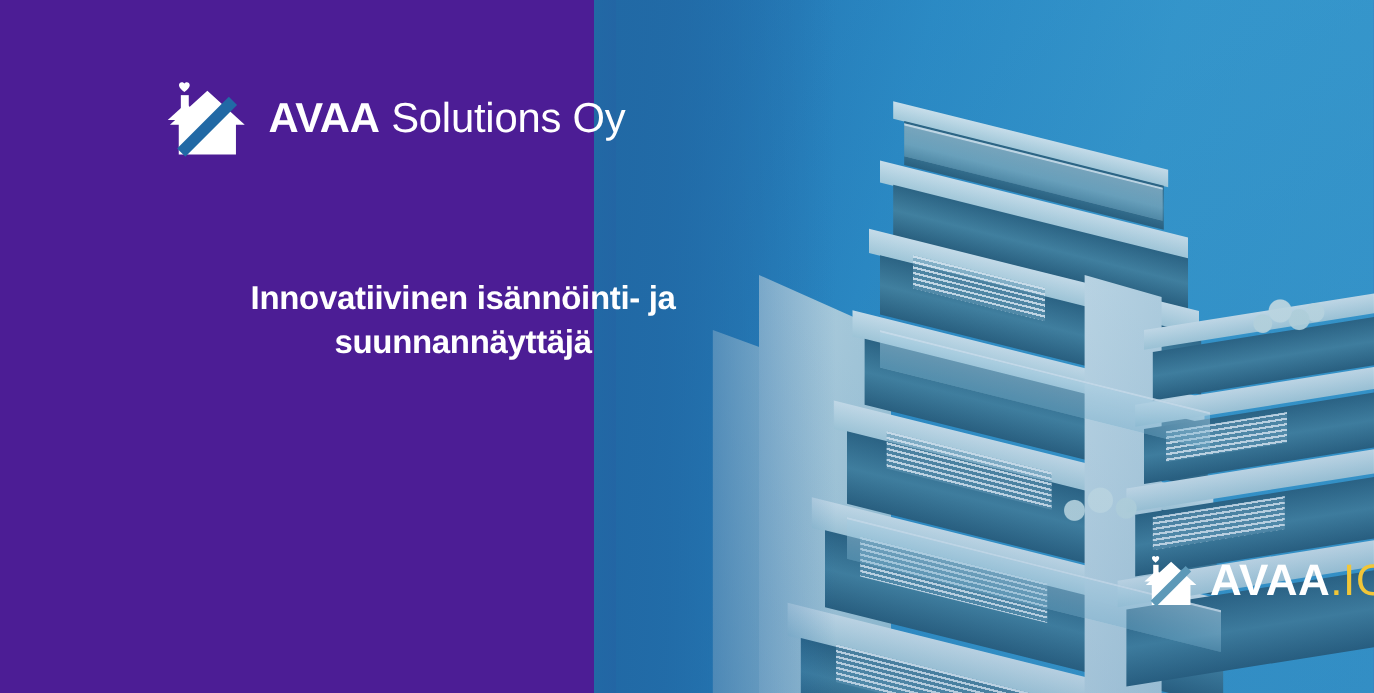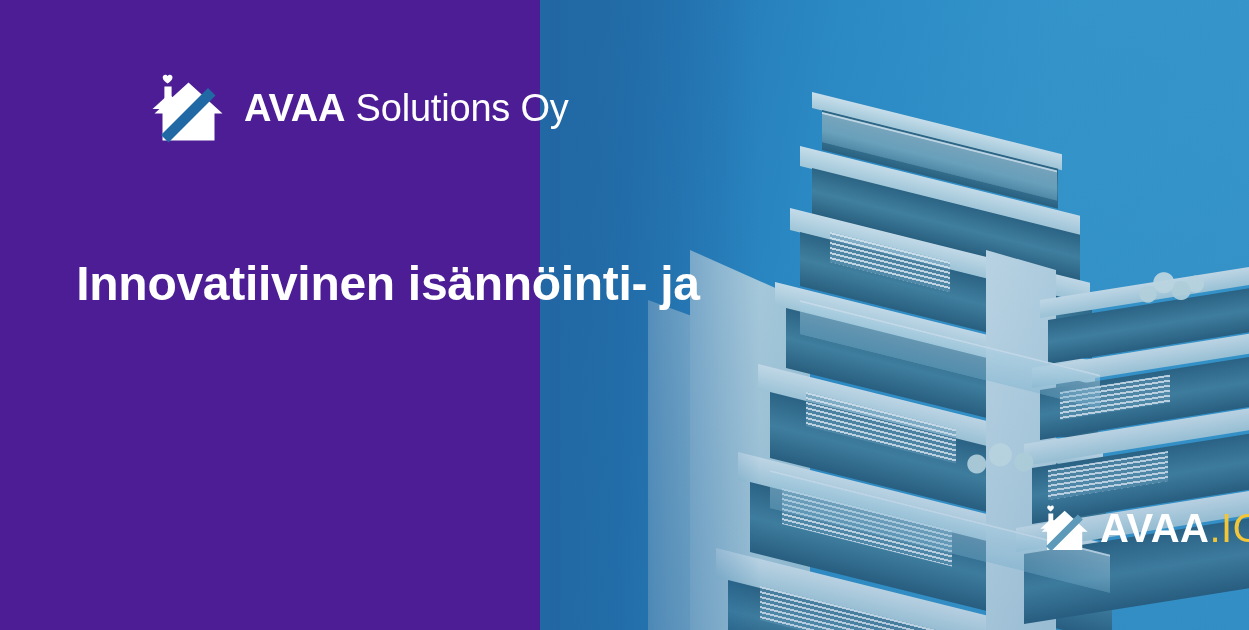--- a/index.html
+++ b/index.html
@@ -165,24 +165,24 @@
   .brand-mark { width:74px; height:72px; display:block; }
   .brand-text {
     font-size:38px; line-height:1; color:#ffffff;
     letter-spacing:-0.2px; white-space:nowrap;
   }
   .brand-text .bold { font-weight:700; }
   .brand-text .light { font-weight:400; }
 
   .headline {
     position:absolute;
-    left:43px; top:252px; width:690px;
+    left:76px; top:252px; width:690px;
     text-align:center;
     color:#ffffff;
-    font-size:48px;
+    font-size:30px;
     font-weight:700;
     line-height:1.34;
     letter-spacing:-0.3px;
     z-index:20;
   }
   .headline span { display:block; }
 
   
   .watermark {
     position:absolute;
@@ -267,20 +267,21 @@
 
       <path d="M56.0 16.0 L63.5 23.5 L16.5 70.5 L9.0 63.0 Z" fill="#2169a5"></path>
     </svg>
     <div class="brand-text">
       <span class="bold">AVAA</span><span class="light"> Solutions Oy</span>
     </div>
   </div>
 
   <h1 class="headline">
     <span>Innovatiivinen isännöinti- ja</span>
+    <span>suunnannäyttäjä</span>
   </h1>
 
   <div class="watermark">
     <svg class="wm-mark" viewBox="0 0 74 72">
       <path d="M15.6 4.0c1.6-2.2 4.9-1.3 4.9 1.4 0 2.3-2.5 4.3-4.9 6.2-2.4-1.9-4.9-3.9-4.9-6.2 0-2.7 3.3-3.6 4.9-1.4z" fill="#ffffff"></path>
       <rect x="12.4" y="14.5" width="7.2" height="16" fill="#ffffff"></rect>
       <path d="M36.5 10.5 L70.5 41.5 L62.5 41.5 L62.5 68.5 L10.5 68.5 L10.5 41.5 L2.5 41.5 Z" fill="#ffffff"></path>
       <path d="M17.0 22.0 L34.0 37.0 L0.5 37.0 Z" fill="#ffffff"></path>
       <path d="M56.0 16.0 L63.5 23.5 L16.5 70.5 L9.0 63.0 Z" fill="#5d99b8"></path>
     </svg>

